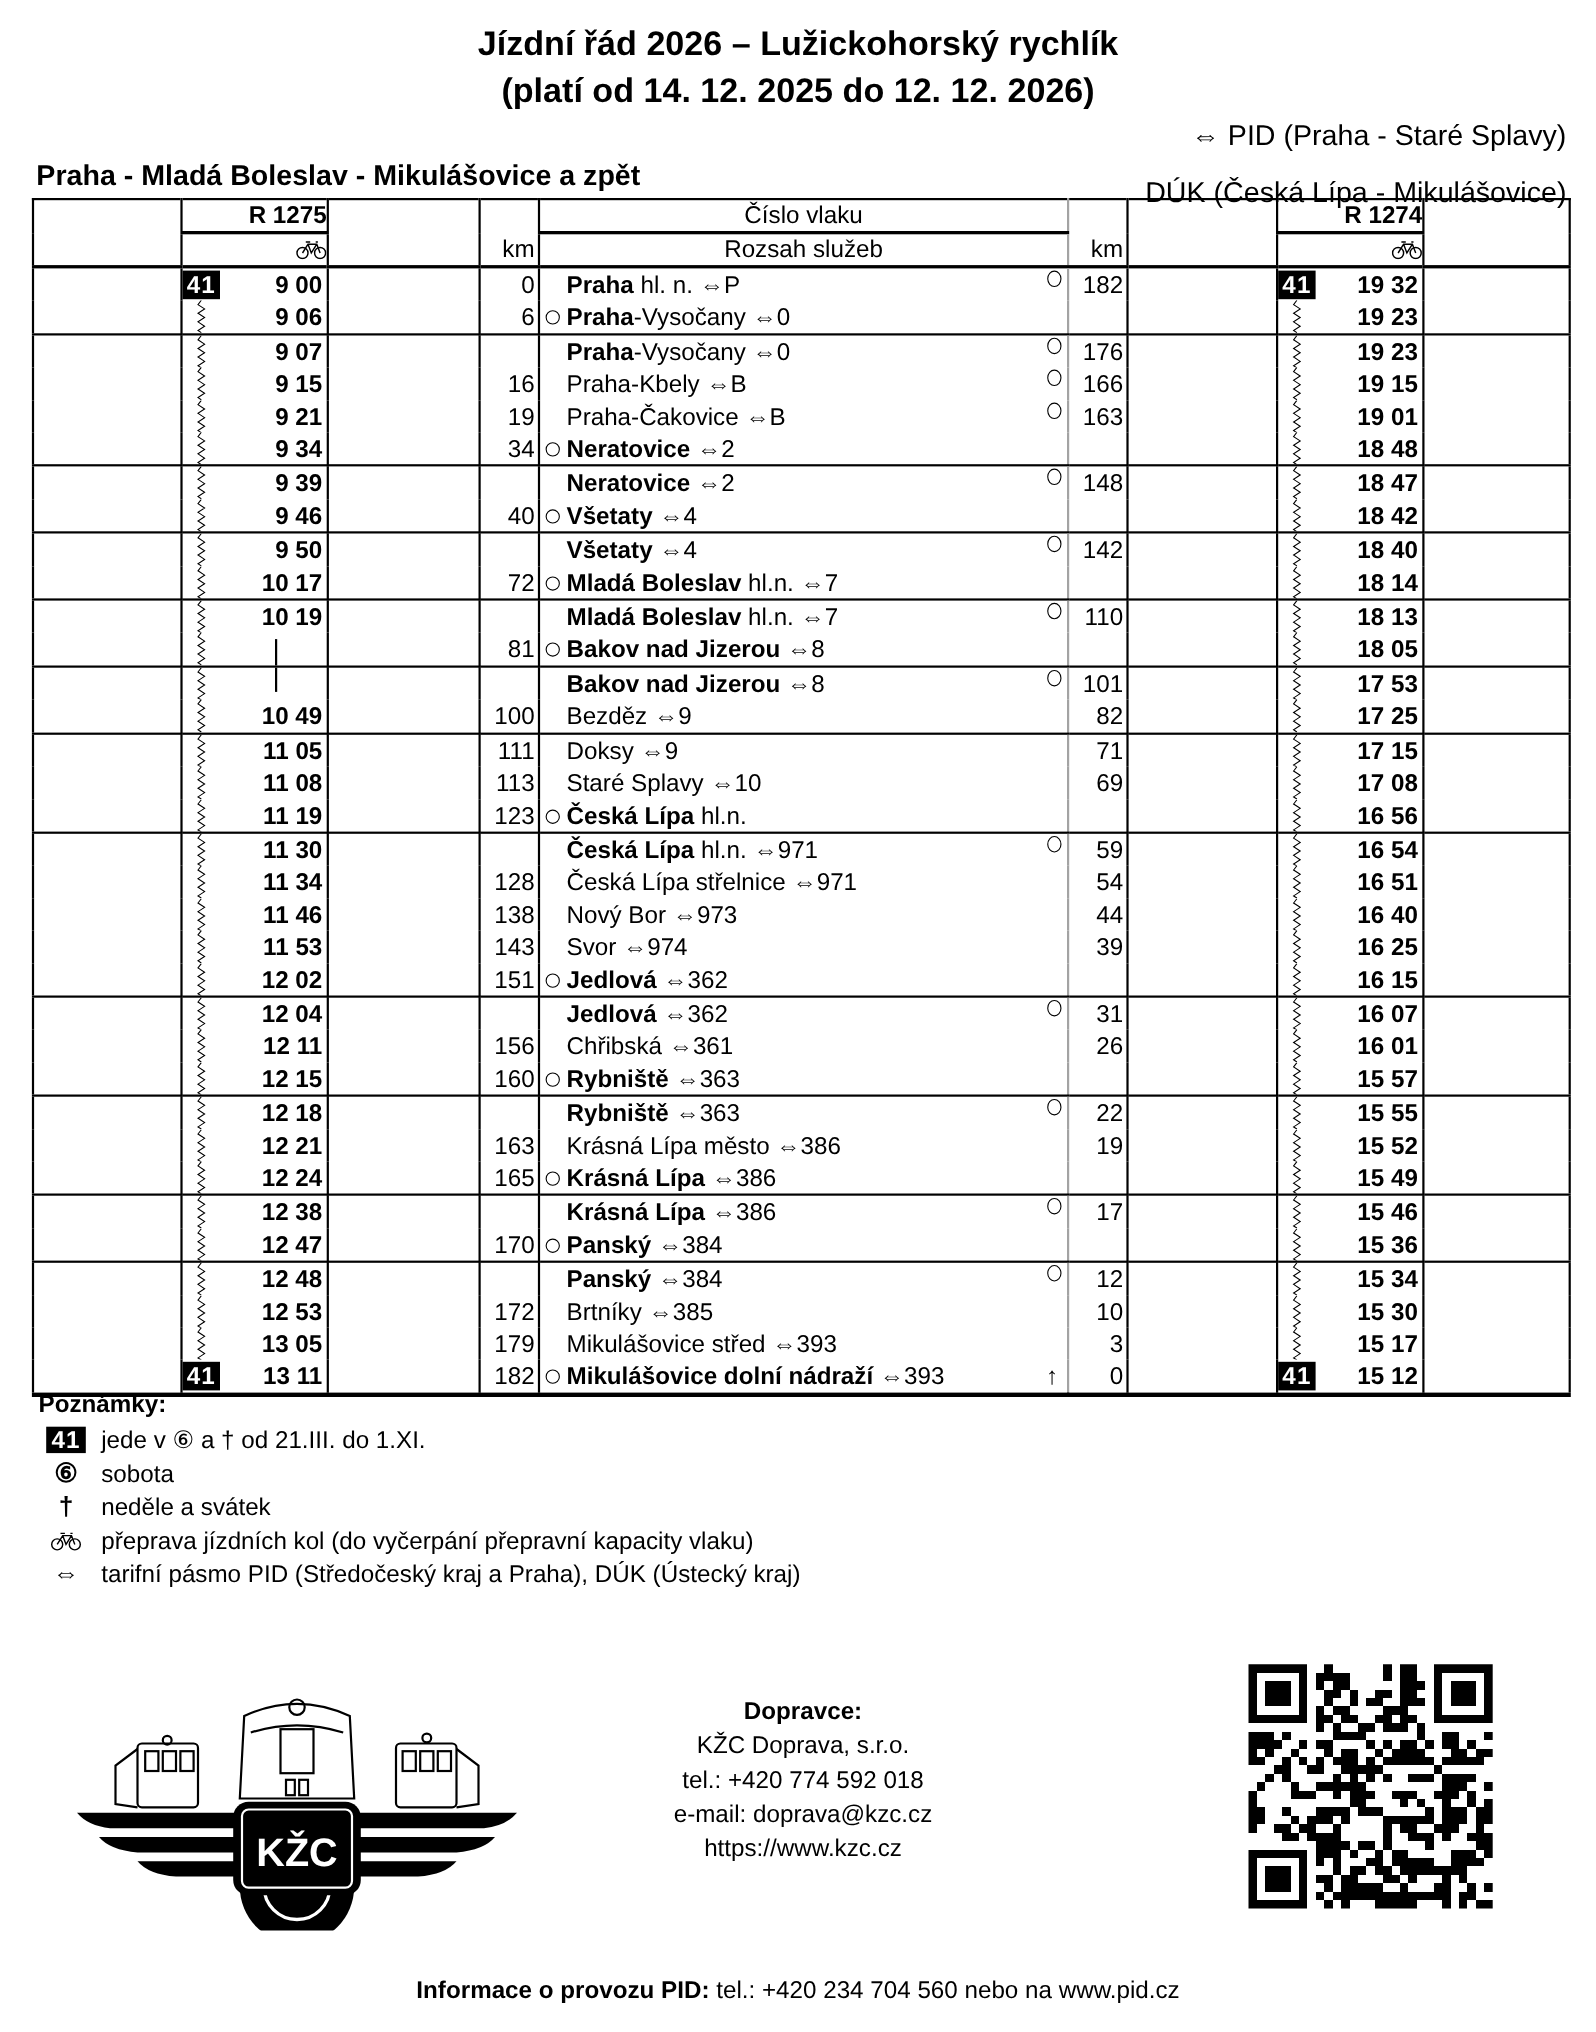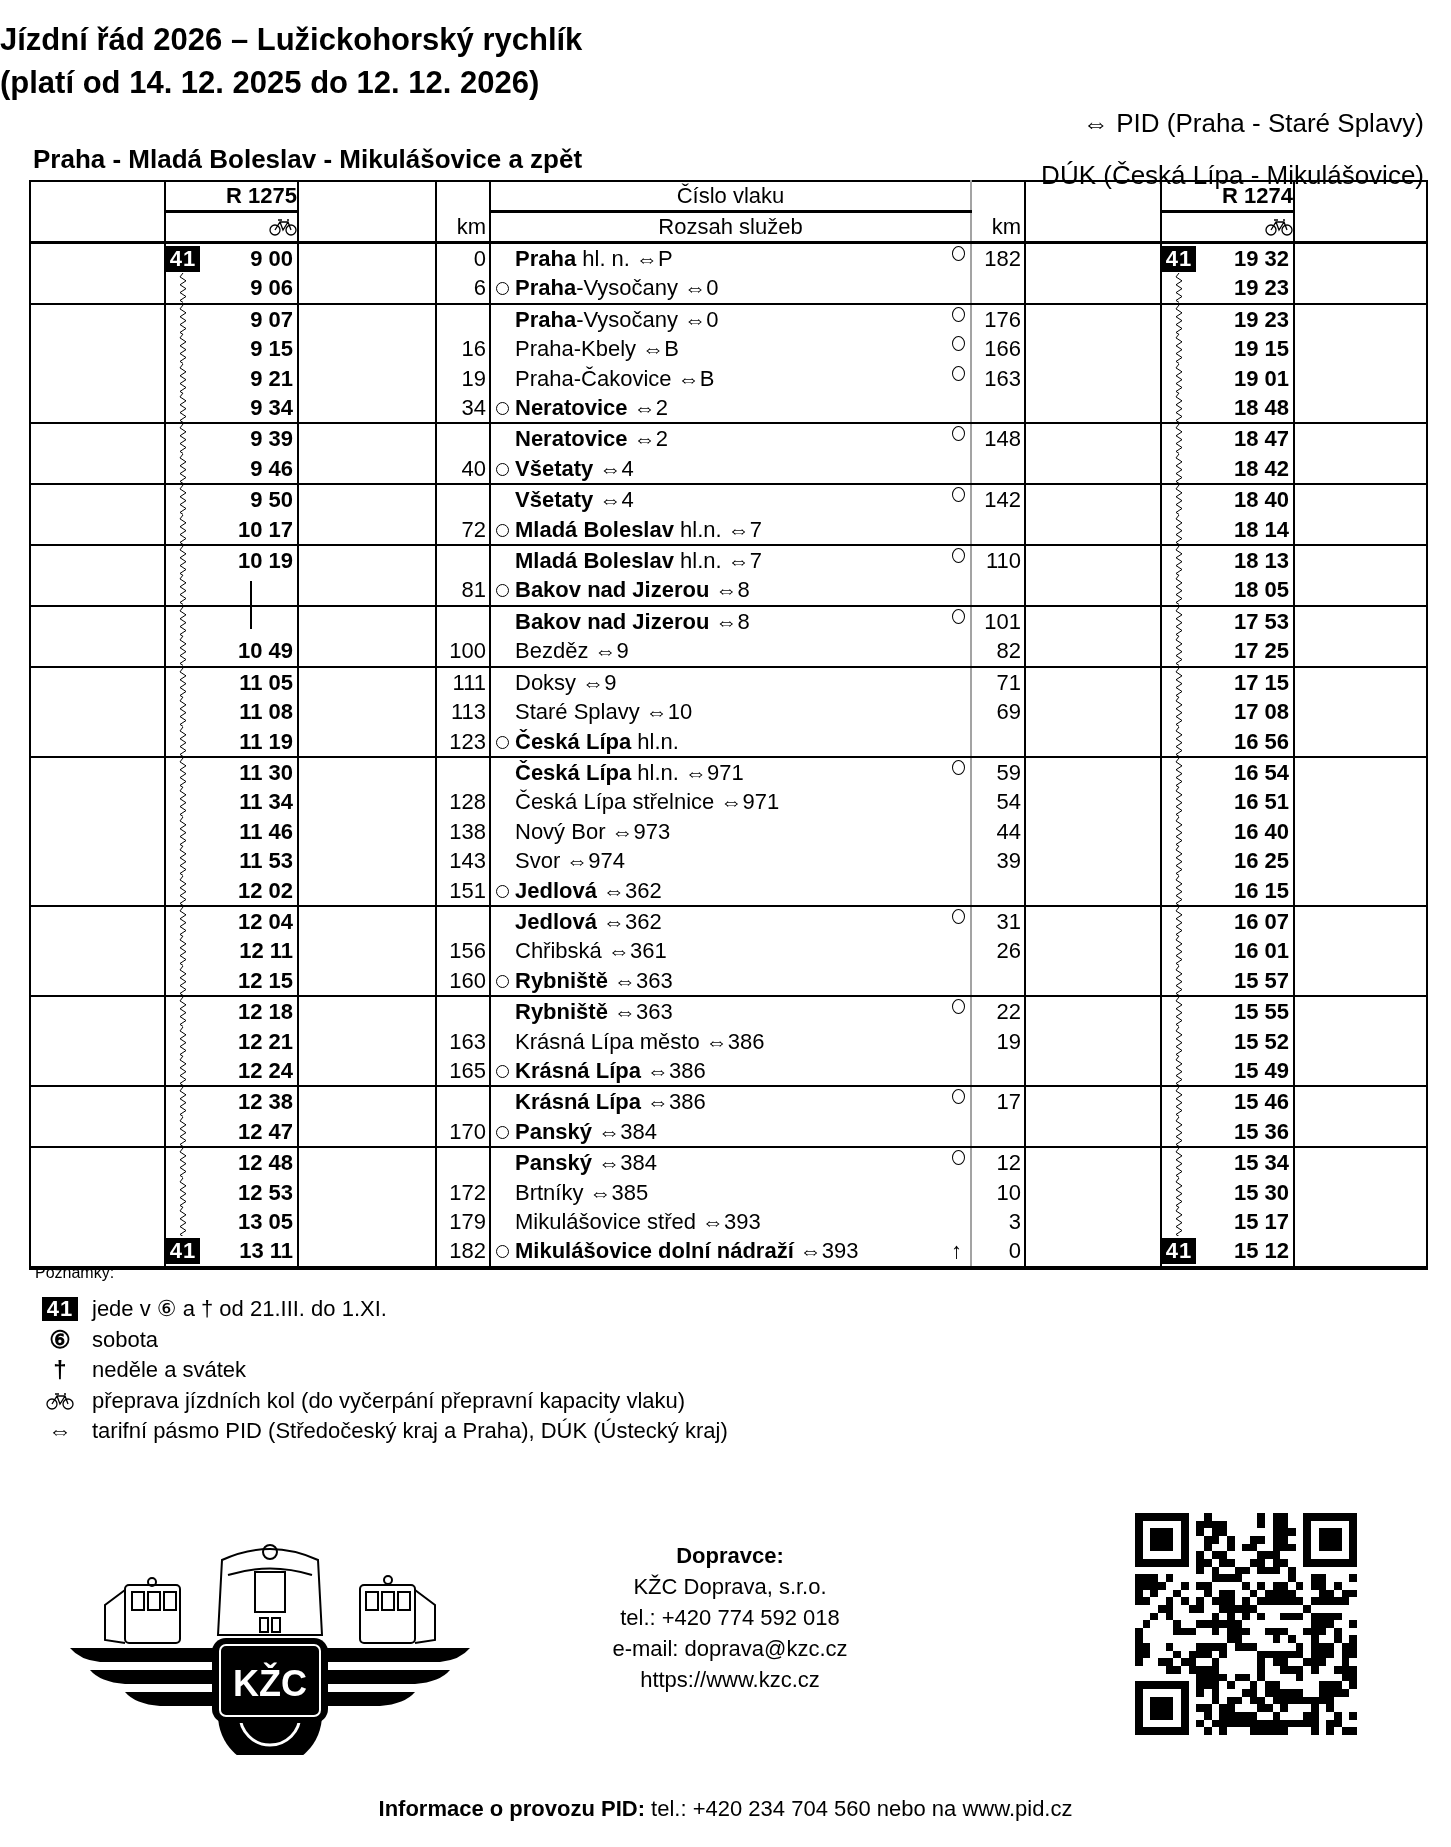--- a/index.html
+++ b/index.html
@@ -1,21 +1,21 @@
 <!DOCTYPE html>
 <html><head>
 <meta charset="utf-8">
 <style>
   html, body { margin: 0; padding: 0; background: #ffffff; }
   body {
     width: 1451px; height: 1847px; position: relative; overflow: hidden;
     font-family: "Liberation Sans", sans-serif; color: #000;
   }
   .title {
-    position: absolute; left: 0; width: 1451px; 
+    position: absolute; left: 0; width: 1451px; text-align: center;
     font-weight: bold; font-size: 31px; line-height: 36px;
   }
   #title1 { top: 22px; }
   #title2 { top: 65px; }
   .zones {
     position: absolute; right: 27px; text-align: right;
     font-size: 26px; line-height: 30px;
   }
   #zone1 { top: 108px; }
   #zone2 { top: 160px; margin-left: 36px; }
@@ -74,21 +74,21 @@
     position: absolute; right: 8px; top: 0; font-weight: bold; font-size: 22px;
   }
   .st-name { position: absolute; left: 24px; top: 0; }
   .b { font-weight: bold; }
 
   .bike {
     display: inline-block; width: 28px; height: 18px; vertical-align: -2px;
   }
 
   
-  #notes-title { position: absolute; left: 35px; top: 1264px; font-weight: normal; font-size: 16px; }
+  #notes-title { position: absolute; left: 35px; top: 1264px; font-weight: bold; font-size: 22px; }
   .note { position: absolute; left: 40px; font-size: 22px; line-height: 30px; height: 30px; }
   .note .sym { display: inline-block; width: 40px; text-align: center; vertical-align: middle; }
   .note .txt { display: inline-block; vertical-align: middle; margin-left: 12px; }
   .note .badge-inline {
     display: inline-block; background: #000; color: #fff; font-weight: bold;
     font-size: 22px; line-height: 24px; height: 24px; width: 36px; text-align: center; letter-spacing: 1px;
   }
 
   
   #op { position: absolute; left: 520px; width: 420px; top: 1540px; text-align: center; font-size: 22px; line-height: 31px; }

